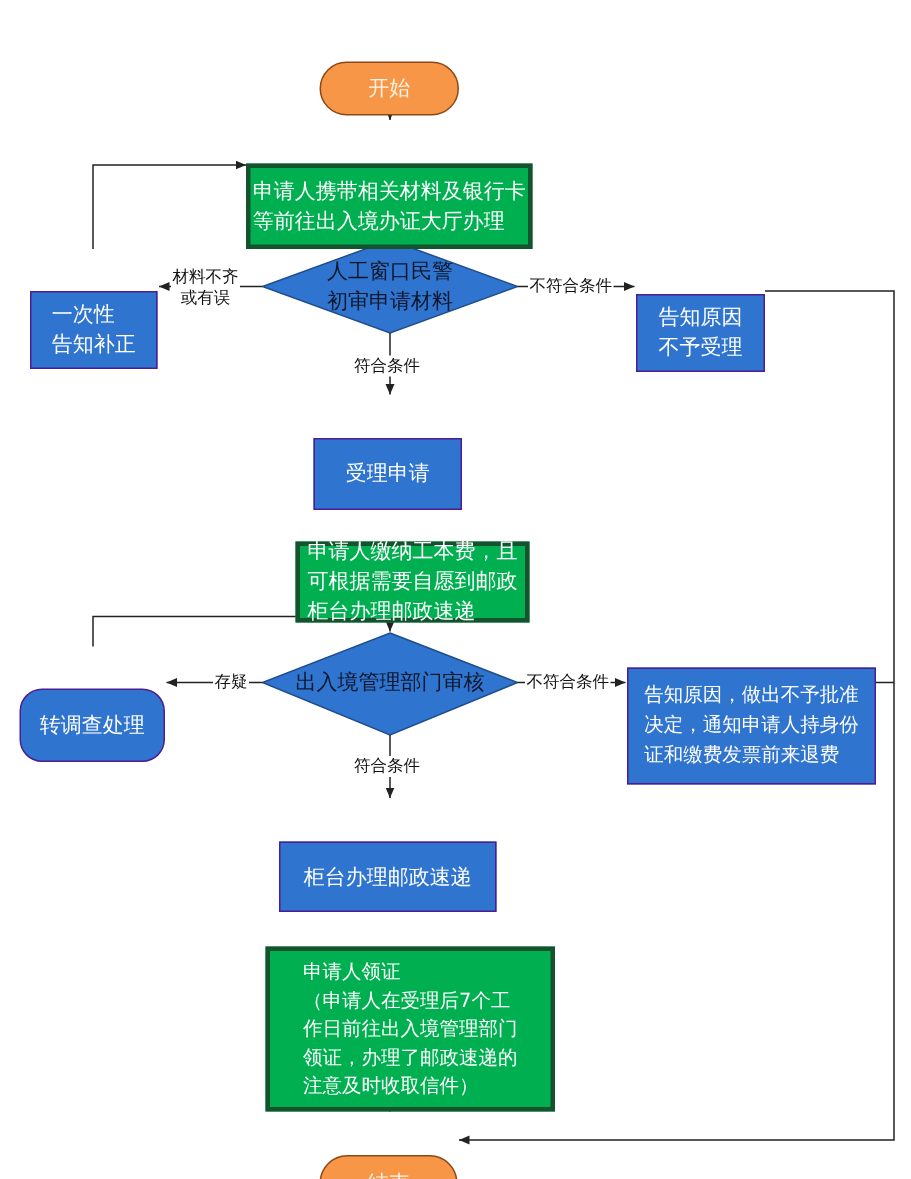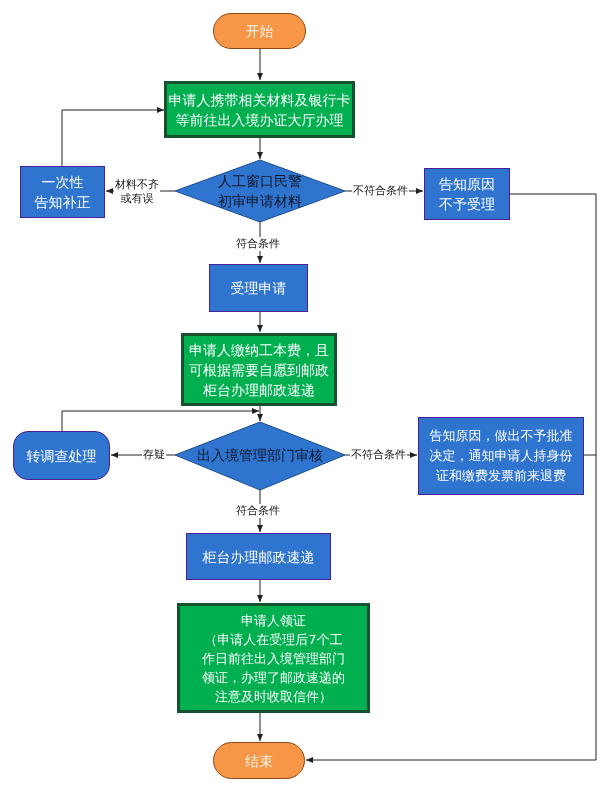--- a/index.html
+++ b/index.html
@@ -1,21 +1,21 @@
 <!DOCTYPE html>
 <html><head>
 <meta charset="utf-8">
 <style>
   html, body { margin: 0; padding: 0; background: #ffffff; }
   body { width: 607px; height: 786px; position: relative; overflow: hidden;
          font-family: "DejaVu Sans", "Liberation Sans", sans-serif; }
   svg.lines { position: absolute; left: 0; top: 0; }
   .node { position: absolute; display: flex; align-items: center; justify-content: center;
-          text-align: center; color: #ffffff; box-sizing: border-box; white-space: pre-line;
-          line-height: 20px; }
+          text-align: left; color: #ffffff; box-sizing: border-box; white-space: pre-line;
+          line-height: 20px; margin-top: 28px; }
   .green { background: #00b050; border: 3px solid #14532d; font-size: 14px; }
   .blue { background: #2f74cf; border: 1px solid #4c1d95; font-size: 14px; }
   .terminal { background: #f79646; border: 1px solid #8a4a17; border-radius: 20px; font-size: 14px; color: #fdf3e6; }
   .diamond-text { position: absolute; display: flex; align-items: center; justify-content: center;
                   text-align: center; color: #0f172a; font-size: 14px; line-height: 20px; white-space: pre-line; }
   .lbl { position: absolute; font-size: 11px; color: #111; background: #fff; line-height: 14px;
          white-space: pre-line; text-align: center; padding: 0 1px; }
 </style>
 </head>
 <body>
@@ -75,21 +75,21 @@
 初审申请材料</div>
 
 <div class="node blue" style="left:20px; top:166px; width:85px; height:52px;">一次性
 告知补正</div>
 
 <div class="node blue" style="left:424px; top:168px; width:86px; height:52px;">告知原因
 不予受理</div>
 
 <div class="node blue" style="left:209px; top:264px; width:99px; height:48px;">受理申请</div>
 
-<div class="node green" style="left:181px; top:333px; width:156px; height:73px;">申请人缴纳工本费，且
+<div class="node green" style="left:197px; top:333px; width:156px; height:54px;">申请人缴纳工本费，且
 可根据需要自愿到邮政
 柜台办理邮政速递</div>
 
 <div class="diamond-text" style="left:185px; top:445px; width:150px; height:20px;">出入境管理部门审核</div>
 
 <div class="node blue" style="left:13px; top:431px; width:97px; height:49px;border-radius:15px;">转调查处理</div>
 
 <div class="node blue" style="left:418px; top:417px; width:166px; height:78px; font-size:13px;">告知原因，做出不予批准
 决定，通知申请人持身份
 证和缴费发票前来退费</div>

